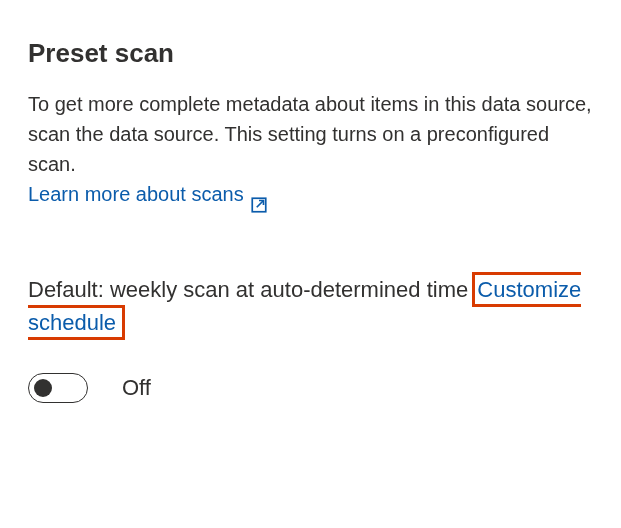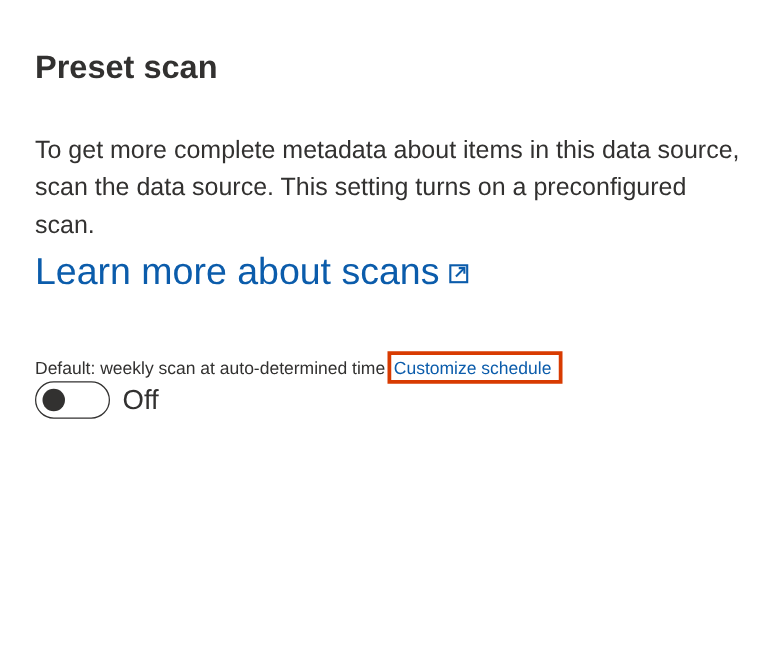--- a/index.html
+++ b/index.html
@@ -12,65 +12,66 @@
       background: #ffffff;
       width: 621px;
       height: 528px;
       padding: 38px 28px;
       color: #323130;
     }
     .section-title {
       font-size: 26px;
       font-weight: 600;
       color: #323130;
-      margin-bottom: 36px;
+      margin-bottom: 20px;
     }
     .description {
       font-size: 20px;
       line-height: 1.5;
       color: #323130;
       font-weight: 400;
     }
     .link {
       color: #0b5cab;
       text-decoration: none;
-      font-size: 30px;
+      font-size: 20px;
       line-height: 1.5;
       display: inline-flex;
-      align-items: flex-start;
+      align-items: flex-end;
       gap: 6px;
       cursor: pointer;
     }
     .external-icon {
       display: inline-block;
       width: 18px;
       height: 18px;
       position: relative;
       top: 1px;
     }
     .default-section {
-      margin-top: 44px;
-      font-size: 14px;
+      margin-top: 64px;
+      font-size: 22px;
       line-height: 1.5;
       color: #323130;
     }
     .customize-link {
       color: #0b5cab;
       cursor: pointer;
     }
     .highlight-box {
       border: 3px solid #d83b01;
       padding: 2px 6px 2px 2px;
       display: inline;
       margin-left: -2px;
     }
     .toggle-row {
+      margin-top: 34px;
       display: flex;
       align-items: center;
-      gap: 10px;
+      gap: 34px;
     }
     .toggle {
       width: 60px;
       height: 30px;
       border-radius: 15px;
       border: 1.5px solid #323130;
       background: #ffffff;
       position: relative;
       cursor: pointer;
     }

